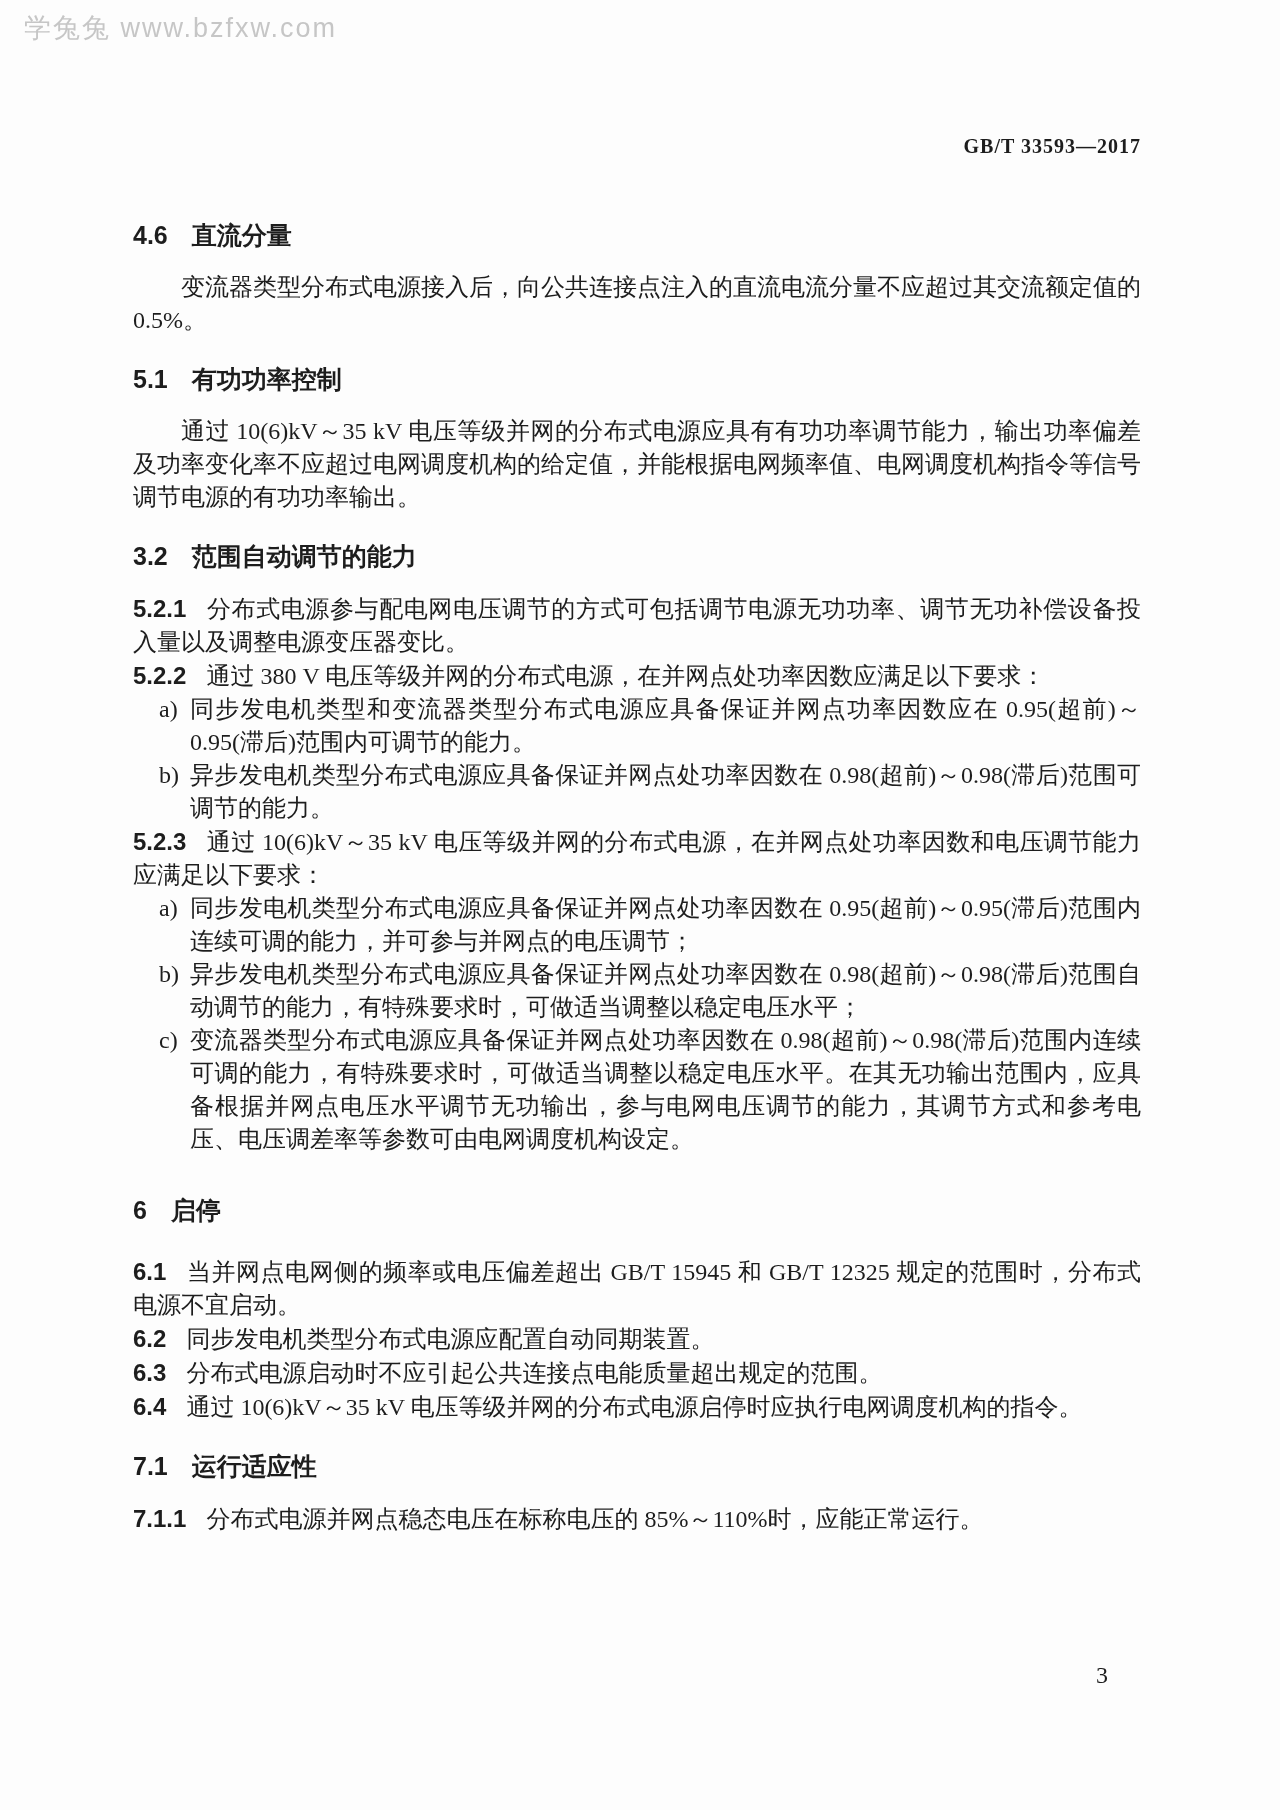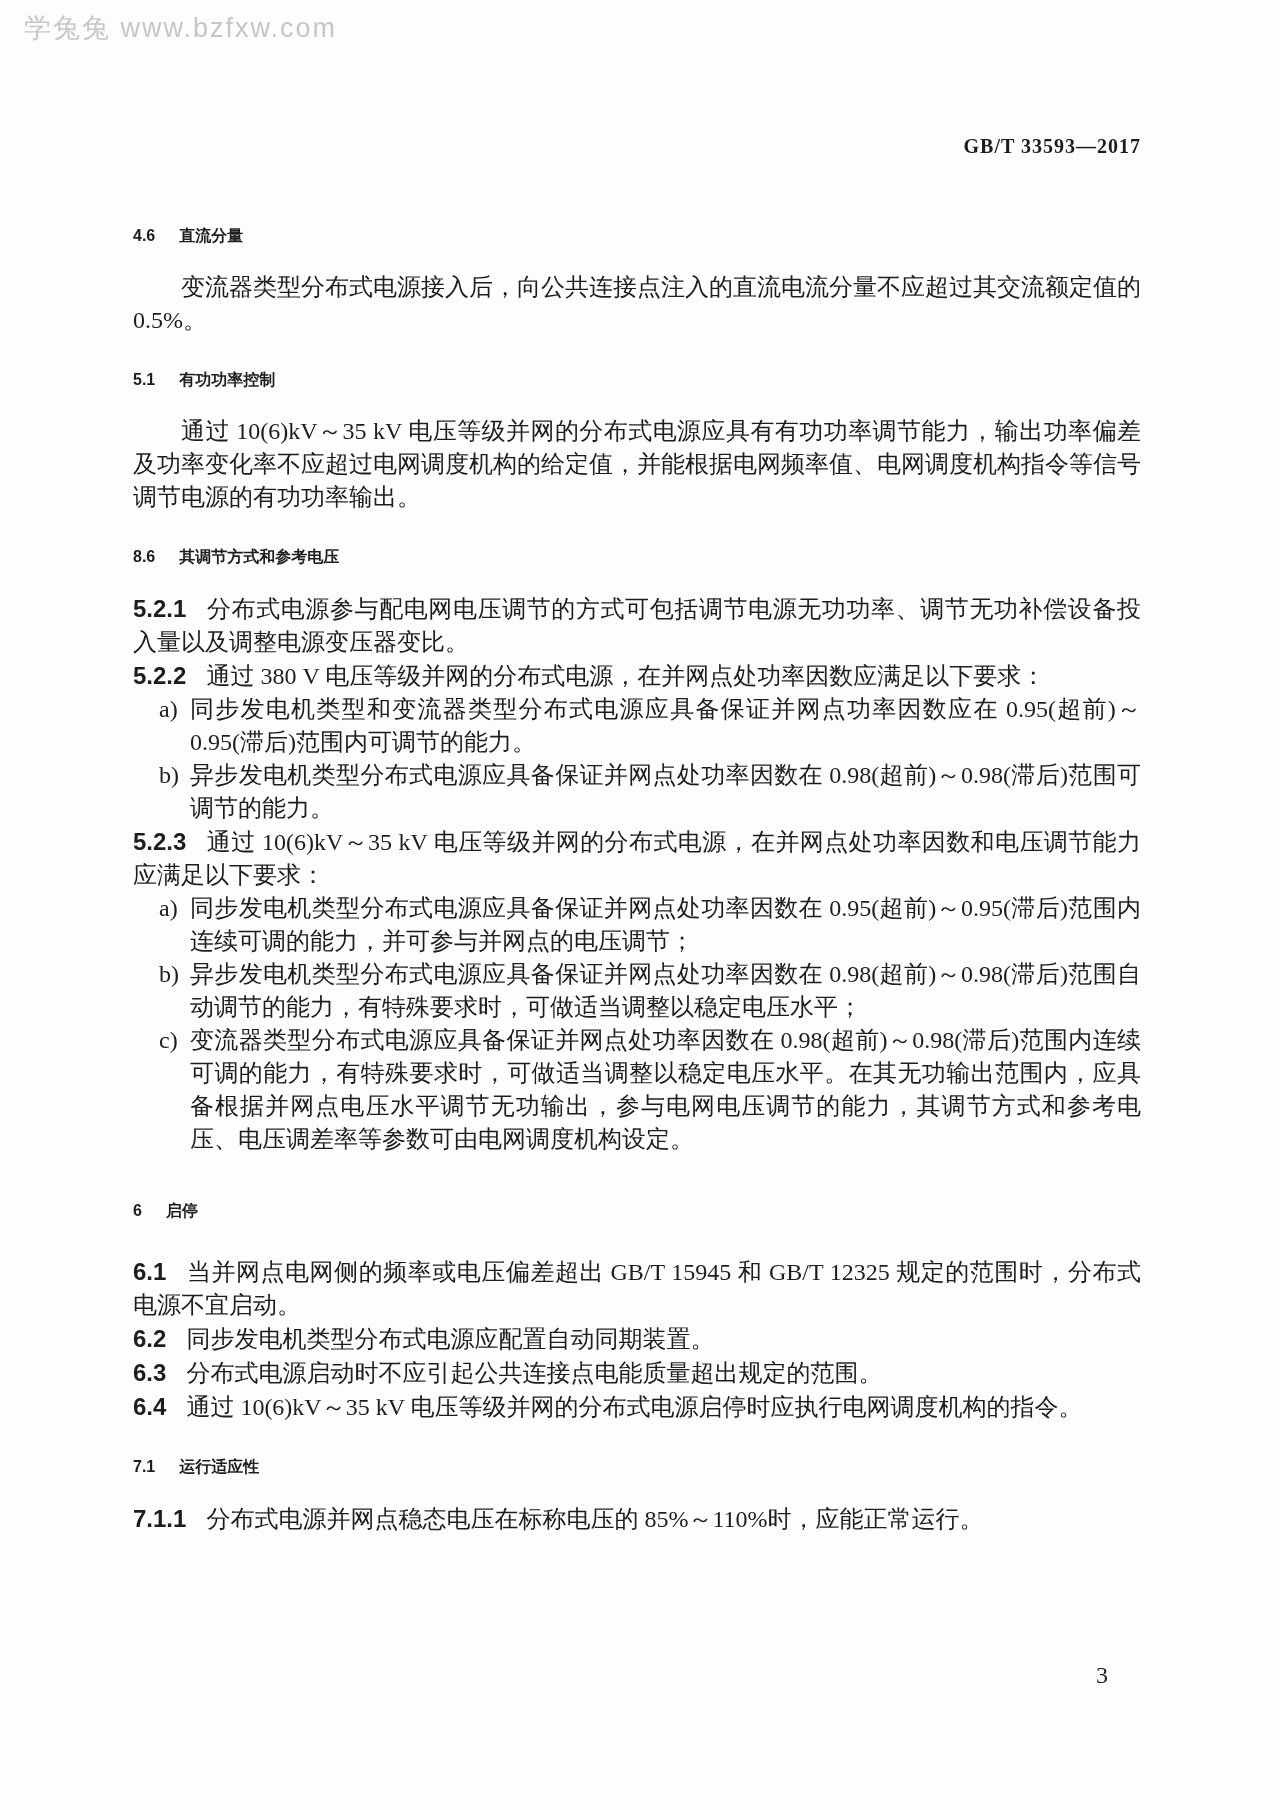--- a/index.html
+++ b/index.html
@@ -23,21 +23,21 @@
   .doc-header {
     margin-top:130px;
     text-align:right;
     font-weight:bold;
     font-size:20px;
     letter-spacing:1px;
   }
   .heading {
     font-weight:bold;
     font-family:"Liberation Sans","DejaVu Sans",sans-serif;
-    font-size:16px;
+    font-size:25px;
   }
   .heading .num { margin-right:24px; }
   .h1 { margin-top:38px; }
   .h2 { margin-top:26px; }
   .doc-header + .h2 { margin-top:56px; }
   .h1 + .h2, .h1 + .clause, .h1 + .para { margin-top:28px; }
   .h2 + .clause, .h2 + .para { margin-top:19px; }
   .para {
     margin:20px 0 0 0;
     text-indent:48px;
@@ -65,21 +65,21 @@
 <body>
 
 <div class="page">
   <div class="watermark">学兔兔 www.bzfxw.com</div>
   <div class="content">
     <div class="doc-header">GB/T 33593—2017</div>
   <div class="heading h2"><span class="num">4.6</span><span class="txt">直流分量</span></div>
       <p class="para">变流器类型分布式电源接入后，向公共连接点注入的直流电流分量不应超过其交流额定值的 0.5%。</p>
       <div class="heading h2"><span class="num">5.1</span><span class="txt">有功功率控制</span></div>
       <p class="para">通过 10(6)kV～35 kV 电压等级并网的分布式电源应具有有功功率调节能力，输出功率偏差及功率变化率不应超过电网调度机构的给定值，并能根据电网频率值、电网调度机构指令等信号调节电源的有功功率输出。</p>
-      <div class="heading h2"><span class="num">8.6</span><span class="txt">其调节方式和参考电压</span></div>
+      <div class="heading h2"><span class="num">3.2</span><span class="txt">范围自动调节的能力</span></div>
       <div class="clause"><span class="num">5.2.1</span><span>分布式电源参与配电网电压调节的方式可包括调节电源无功功率、调节无功补偿设备投入量以及调整电源变压器变比。</span></div>
       <div class="clause"><span class="num">5.2.2</span><span>通过 380 V 电压等级并网的分布式电源，在并网点处功率因数应满足以下要求：</span></div>
       <div class="li"><span class="marker">a)</span><span>同步发电机类型和变流器类型分布式电源应具备保证并网点功率因数应在 0.95(超前)～0.95(滞后)范围内可调节的能力。</span></div>
       <div class="li"><span class="marker">b)</span><span>异步发电机类型分布式电源应具备保证并网点处功率因数在 0.98(超前)～0.98(滞后)范围可调节的能力。</span></div>
       <div class="clause"><span class="num">5.2.3</span><span>通过 10(6)kV～35 kV 电压等级并网的分布式电源，在并网点处功率因数和电压调节能力应满足以下要求：</span></div>
       <div class="li"><span class="marker">a)</span><span>同步发电机类型分布式电源应具备保证并网点处功率因数在 0.95(超前)～0.95(滞后)范围内连续可调的能力，并可参与并网点的电压调节；</span></div>
       <div class="li"><span class="marker">b)</span><span>异步发电机类型分布式电源应具备保证并网点处功率因数在 0.98(超前)～0.98(滞后)范围自动调节的能力，有特殊要求时，可做适当调整以稳定电压水平；</span></div>
       <div class="li"><span class="marker">c)</span><span>变流器类型分布式电源应具备保证并网点处功率因数在 0.98(超前)～0.98(滞后)范围内连续可调的能力，有特殊要求时，可做适当调整以稳定电压水平。在其无功输出范围内，应具备根据并网点电压水平调节无功输出，参与电网电压调节的能力，其调节方式和参考电压、电压调差率等参数可由电网调度机构设定。</span></div>
       <div class="heading h1"><span class="num">6</span><span class="txt">启停</span></div>
       <div class="clause"><span class="num">6.1</span><span>当并网点电网侧的频率或电压偏差超出 GB/T 15945 和 GB/T 12325 规定的范围时，分布式电源不宜启动。</span></div>

